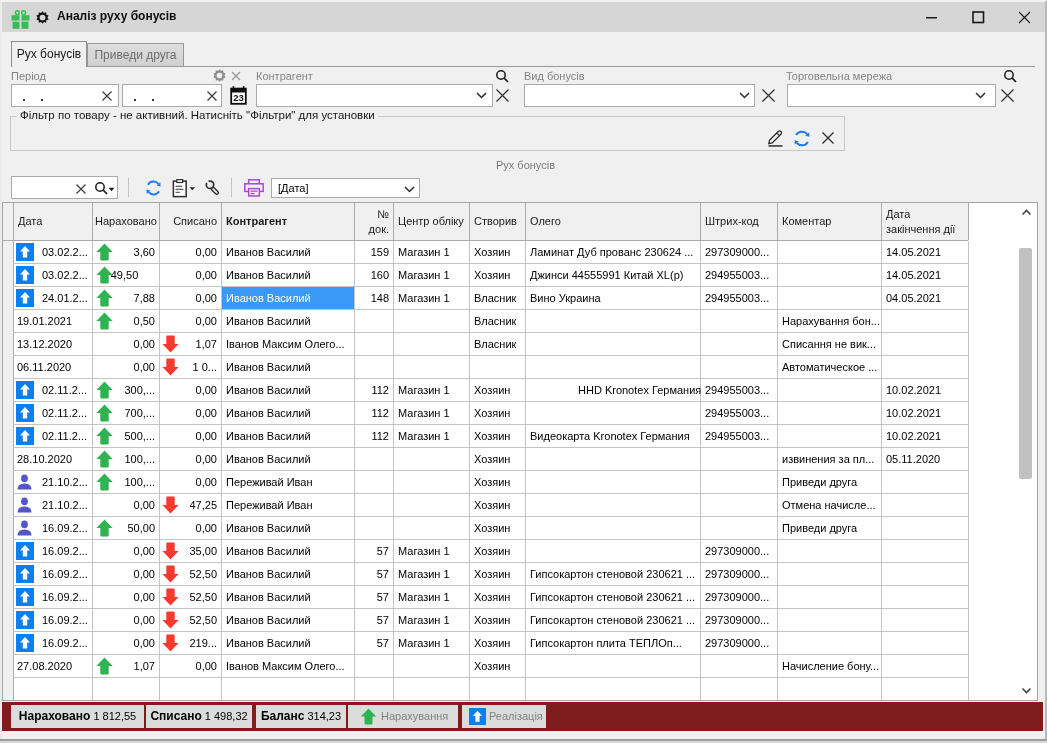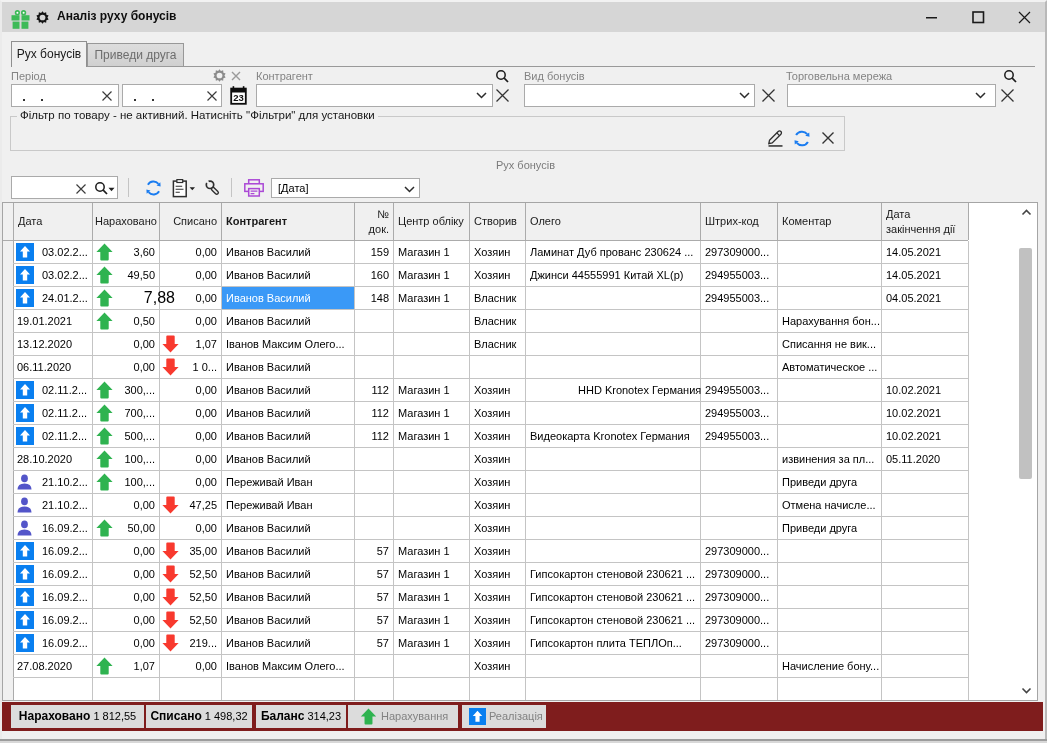--- a/index.html
+++ b/index.html
@@ -253,45 +253,46 @@
 <div style="position:absolute;font-size:11px;color:#000;white-space:nowrap;overflow:hidden;height:22px;line-height:22px;left:883px;top:38px;width:81px;color:#000;">14.05.2021</div>
 <div class="abs" style="left:10px;top:83px;width:956px;height:1px;background:#c4c4c4;"></div>
 <svg class="abs" style="left:13px;top:63px" width="18" height="18" viewBox="0 0 18 18">
         <rect width="18" height="18" fill="#097ff0"></rect>
         <path d="M9 3 L14 8.4 L11.2 8.4 L11.2 14.6 L6.8 14.6 L6.8 8.4 L4 8.4 Z" fill="#fff"></path>
       </svg>
 <div style="position:absolute;font-size:11px;color:#000;white-space:nowrap;overflow:hidden;height:22px;line-height:22px;left:39px;top:61px;width:49px;color:#000;">03.02.2...</div>
 <svg class="abs" style="left:93px;top:63px" width="17" height="18" viewBox="0 0 17 18">
         <path d="M8.5 0.4 L16.6 9 L12.7 9 L12.7 16.4 Q12.7 17.4 11.7 17.4 L5.3 17.4 Q4.3 17.4 4.3 16.4 L4.3 9 L0.4 9 Z" fill="#2fb350"></path>
       </svg>
-<div style="position:absolute;font-size:11px;color:#000;white-space:nowrap;overflow:hidden;height:22px;line-height:22px;left:91px;top:61px;width:61px;text-align:right;">49,50</div>
+<div style="position:absolute;font-size:11px;color:#000;white-space:nowrap;overflow:hidden;height:22px;line-height:22px;left:91px;top:61px;width:61px;text-align:center;">49,50</div>
 <div style="position:absolute;font-size:11px;color:#000;white-space:nowrap;overflow:hidden;height:22px;line-height:22px;left:158px;top:61px;width:56px;text-align:right;">0,00</div>
 <div style="position:absolute;font-size:11px;color:#000;white-space:nowrap;overflow:hidden;height:22px;line-height:22px;left:223px;top:61px;width:127px;color:#000;">Иванов Василий</div>
 <div style="position:absolute;font-size:11px;color:#000;white-space:nowrap;overflow:hidden;height:22px;line-height:22px;left:353px;top:61px;width:33px;text-align:right;">160</div>
 <div style="position:absolute;font-size:11px;color:#000;white-space:nowrap;overflow:hidden;height:22px;line-height:22px;left:395px;top:61px;width:70px;color:#000;">Магазин 1</div>
 <div style="position:absolute;font-size:11px;color:#000;white-space:nowrap;overflow:hidden;height:22px;line-height:22px;left:471px;top:61px;width:50px;color:#000;">Хозяин</div>
 <div style="position:absolute;font-size:11px;color:#000;white-space:nowrap;overflow:hidden;height:22px;line-height:22px;left:527px;top:61px;width:169px;color:#000;">Джинси 44555991 Китай XL(р)</div>
 <div style="position:absolute;font-size:11px;color:#000;white-space:nowrap;overflow:hidden;height:22px;line-height:22px;left:702px;top:61px;width:71px;color:#000;">294955003...</div>
 <div style="position:absolute;font-size:11px;color:#000;white-space:nowrap;overflow:hidden;height:22px;line-height:22px;left:883px;top:61px;width:81px;color:#000;">14.05.2021</div>
 <div class="abs" style="left:10px;top:106px;width:956px;height:1px;background:#c4c4c4;"></div>
 <svg class="abs" style="left:13px;top:86px" width="18" height="18" viewBox="0 0 18 18">
         <rect width="18" height="18" fill="#097ff0"></rect>
         <path d="M9 3 L14 8.4 L11.2 8.4 L11.2 14.6 L6.8 14.6 L6.8 8.4 L4 8.4 Z" fill="#fff"></path>
       </svg>
 <div style="position:absolute;font-size:11px;color:#000;white-space:nowrap;overflow:hidden;height:22px;line-height:22px;left:39px;top:84px;width:49px;color:#000;">24.01.2...</div>
 <svg class="abs" style="left:93px;top:86px" width="17" height="18" viewBox="0 0 17 18">
         <path d="M8.5 0.4 L16.6 9 L12.7 9 L12.7 16.4 Q12.7 17.4 11.7 17.4 L5.3 17.4 Q4.3 17.4 4.3 16.4 L4.3 9 L0.4 9 Z" fill="#2fb350"></path>
       </svg>
-<div style="position:absolute;font-size:16px;color:#000;white-space:nowrap;overflow:hidden;height:22px;line-height:22px;left:91px;top:84px;width:61px;text-align:right;margin-left:20px;">7,88</div>
+<div style="position:absolute;font-size:11px;color:#000;white-space:nowrap;overflow:hidden;height:22px;line-height:22px;left:91px;top:84px;width:61px;text-align:right;">7,88</div>
 <div style="position:absolute;font-size:11px;color:#000;white-space:nowrap;overflow:hidden;height:22px;line-height:22px;left:158px;top:84px;width:56px;text-align:right;">0,00</div>
 <div class="abs" style="left:219px;top:84px;width:132px;height:22px;background:#3a99f7;"></div>
 <div style="position:absolute;font-size:11px;color:#000;white-space:nowrap;overflow:hidden;height:22px;line-height:22px;left:223px;top:84px;width:127px;color:#fff;">Иванов Василий</div>
 <div style="position:absolute;font-size:11px;color:#000;white-space:nowrap;overflow:hidden;height:22px;line-height:22px;left:353px;top:84px;width:33px;text-align:right;">148</div>
 <div style="position:absolute;font-size:11px;color:#000;white-space:nowrap;overflow:hidden;height:22px;line-height:22px;left:395px;top:84px;width:70px;color:#000;">Магазин 1</div>
 <div style="position:absolute;font-size:11px;color:#000;white-space:nowrap;overflow:hidden;height:22px;line-height:22px;left:471px;top:84px;width:50px;color:#000;">Власник</div>
+<div style="position:absolute;font-size:11px;color:#000;white-space:nowrap;overflow:hidden;height:22px;line-height:22px;left:527px;top:84px;width:169px;color:#000;">Вино Украина</div>
 <div style="position:absolute;font-size:11px;color:#000;white-space:nowrap;overflow:hidden;height:22px;line-height:22px;left:702px;top:84px;width:71px;color:#000;">294955003...</div>
 <div style="position:absolute;font-size:11px;color:#000;white-space:nowrap;overflow:hidden;height:22px;line-height:22px;left:883px;top:84px;width:81px;color:#000;">04.05.2021</div>
 <div class="abs" style="left:10px;top:129px;width:956px;height:1px;background:#c4c4c4;"></div>
 <div style="position:absolute;font-size:11px;color:#000;white-space:nowrap;overflow:hidden;height:22px;line-height:22px;left:14px;top:107px;width:74px;color:#000;">19.01.2021</div>
 <svg class="abs" style="left:93px;top:109px" width="17" height="18" viewBox="0 0 17 18">
         <path d="M8.5 0.4 L16.6 9 L12.7 9 L12.7 16.4 Q12.7 17.4 11.7 17.4 L5.3 17.4 Q4.3 17.4 4.3 16.4 L4.3 9 L0.4 9 Z" fill="#2fb350"></path>
       </svg>
 <div style="position:absolute;font-size:11px;color:#000;white-space:nowrap;overflow:hidden;height:22px;line-height:22px;left:91px;top:107px;width:61px;text-align:right;">0,50</div>
 <div style="position:absolute;font-size:11px;color:#000;white-space:nowrap;overflow:hidden;height:22px;line-height:22px;left:158px;top:107px;width:56px;text-align:right;">0,00</div>
 <div style="position:absolute;font-size:11px;color:#000;white-space:nowrap;overflow:hidden;height:22px;line-height:22px;left:223px;top:107px;width:127px;color:#000;">Иванов Василий</div>

